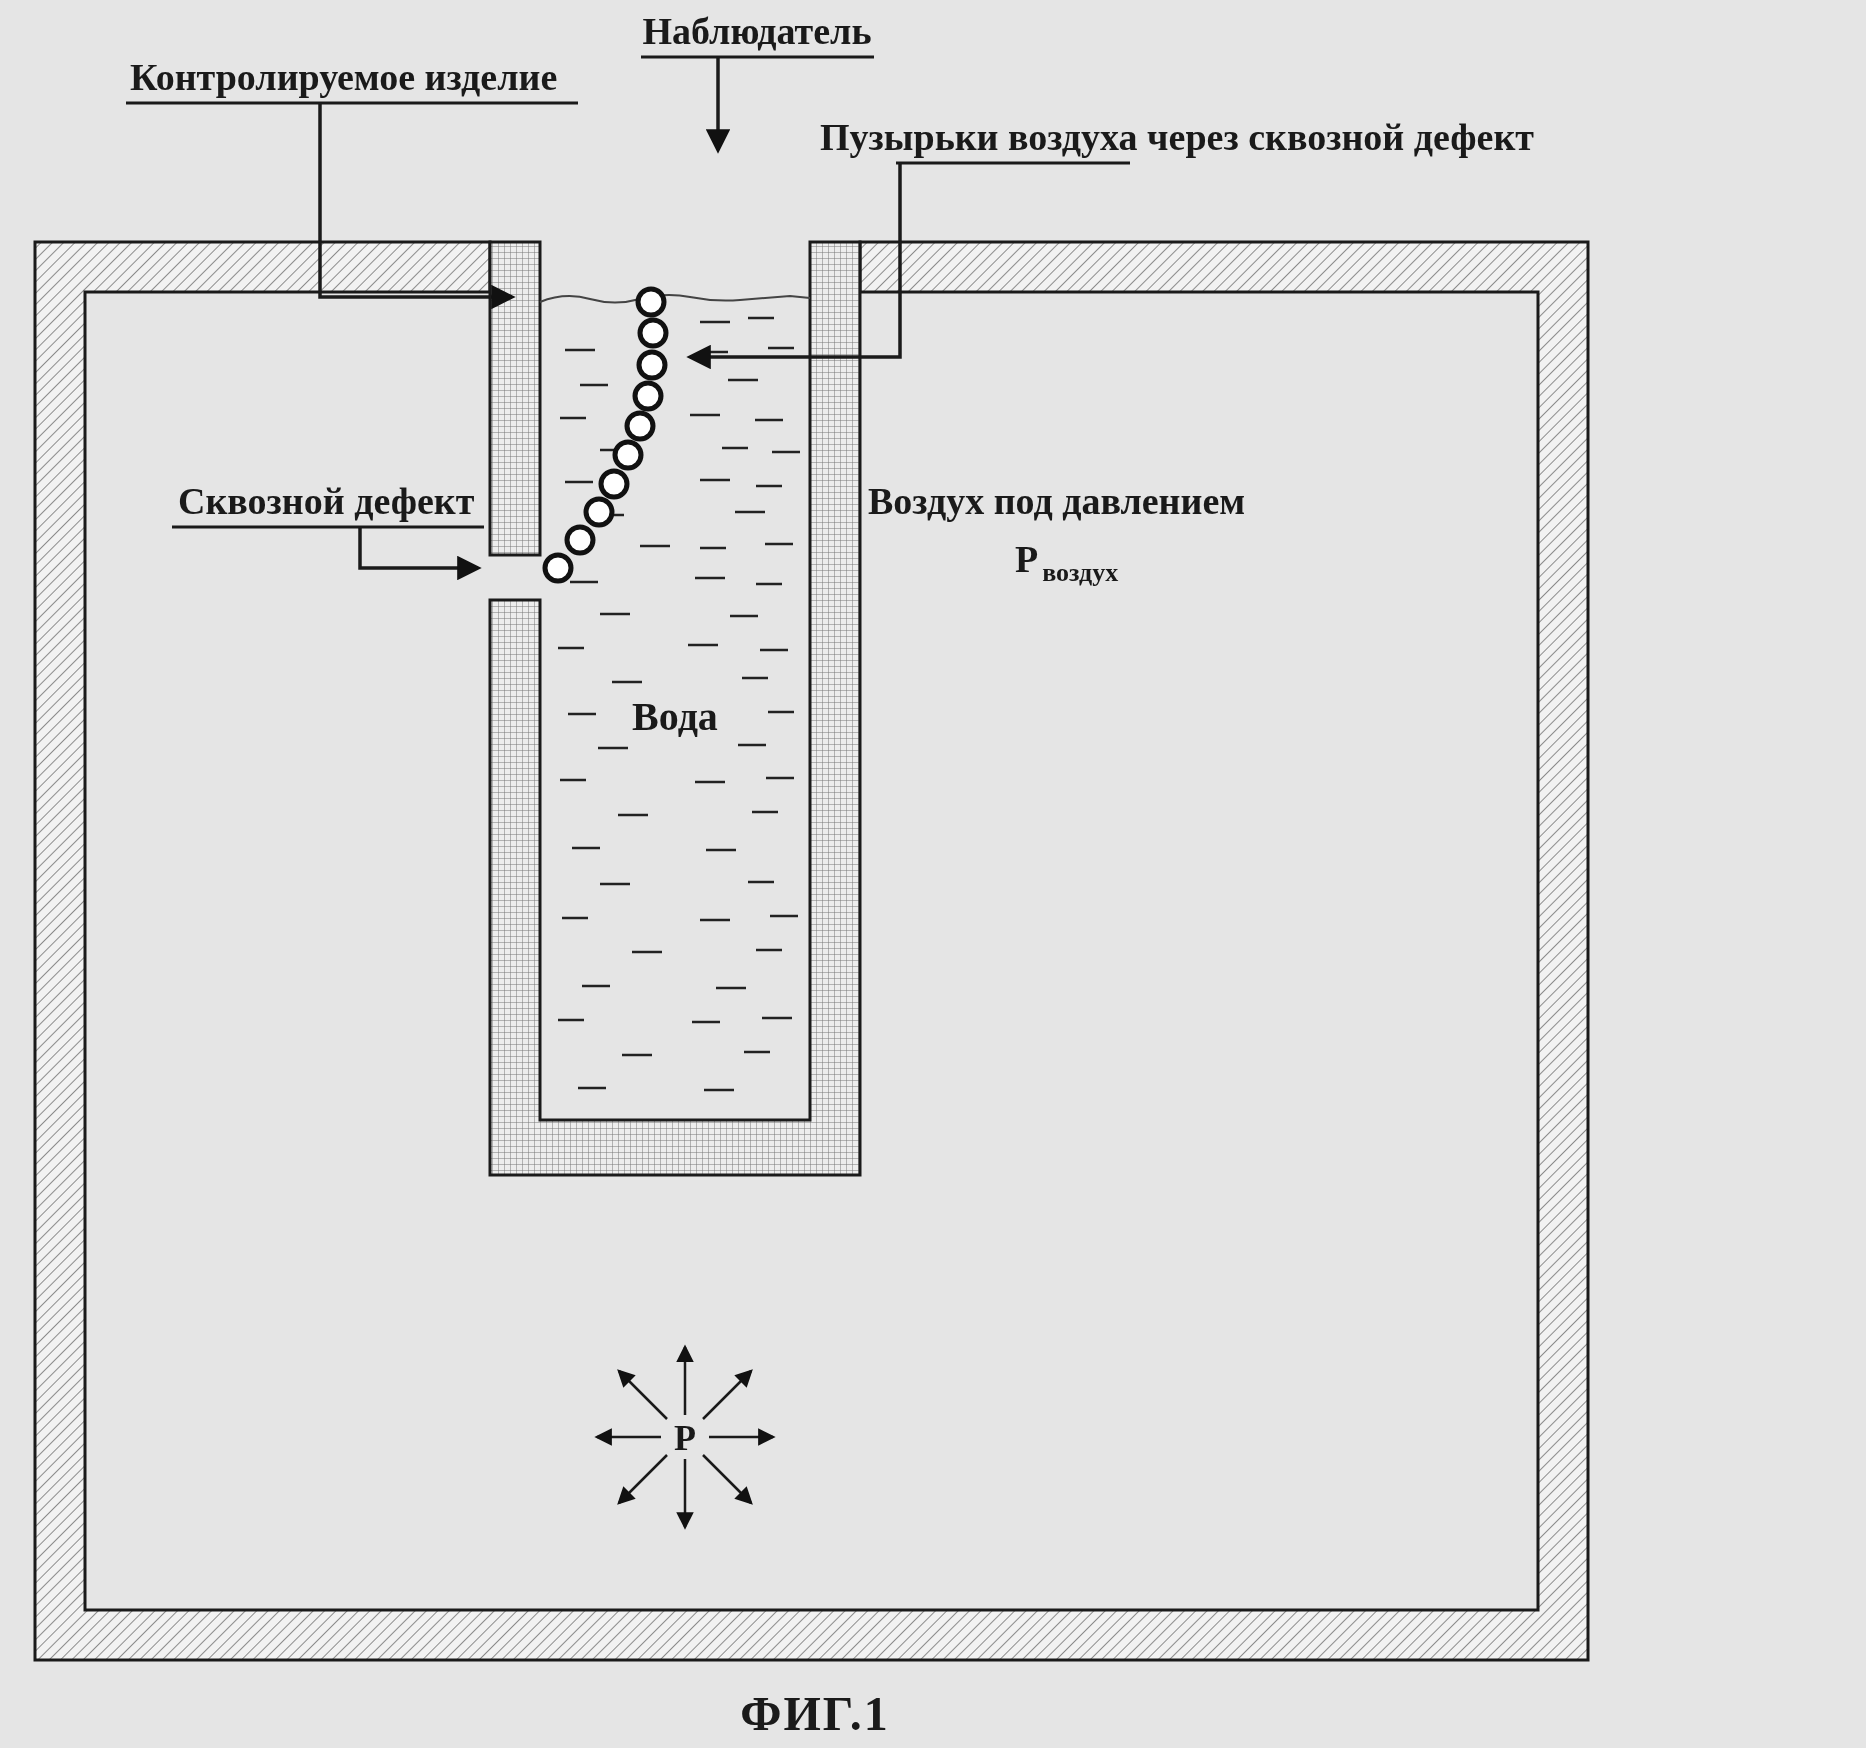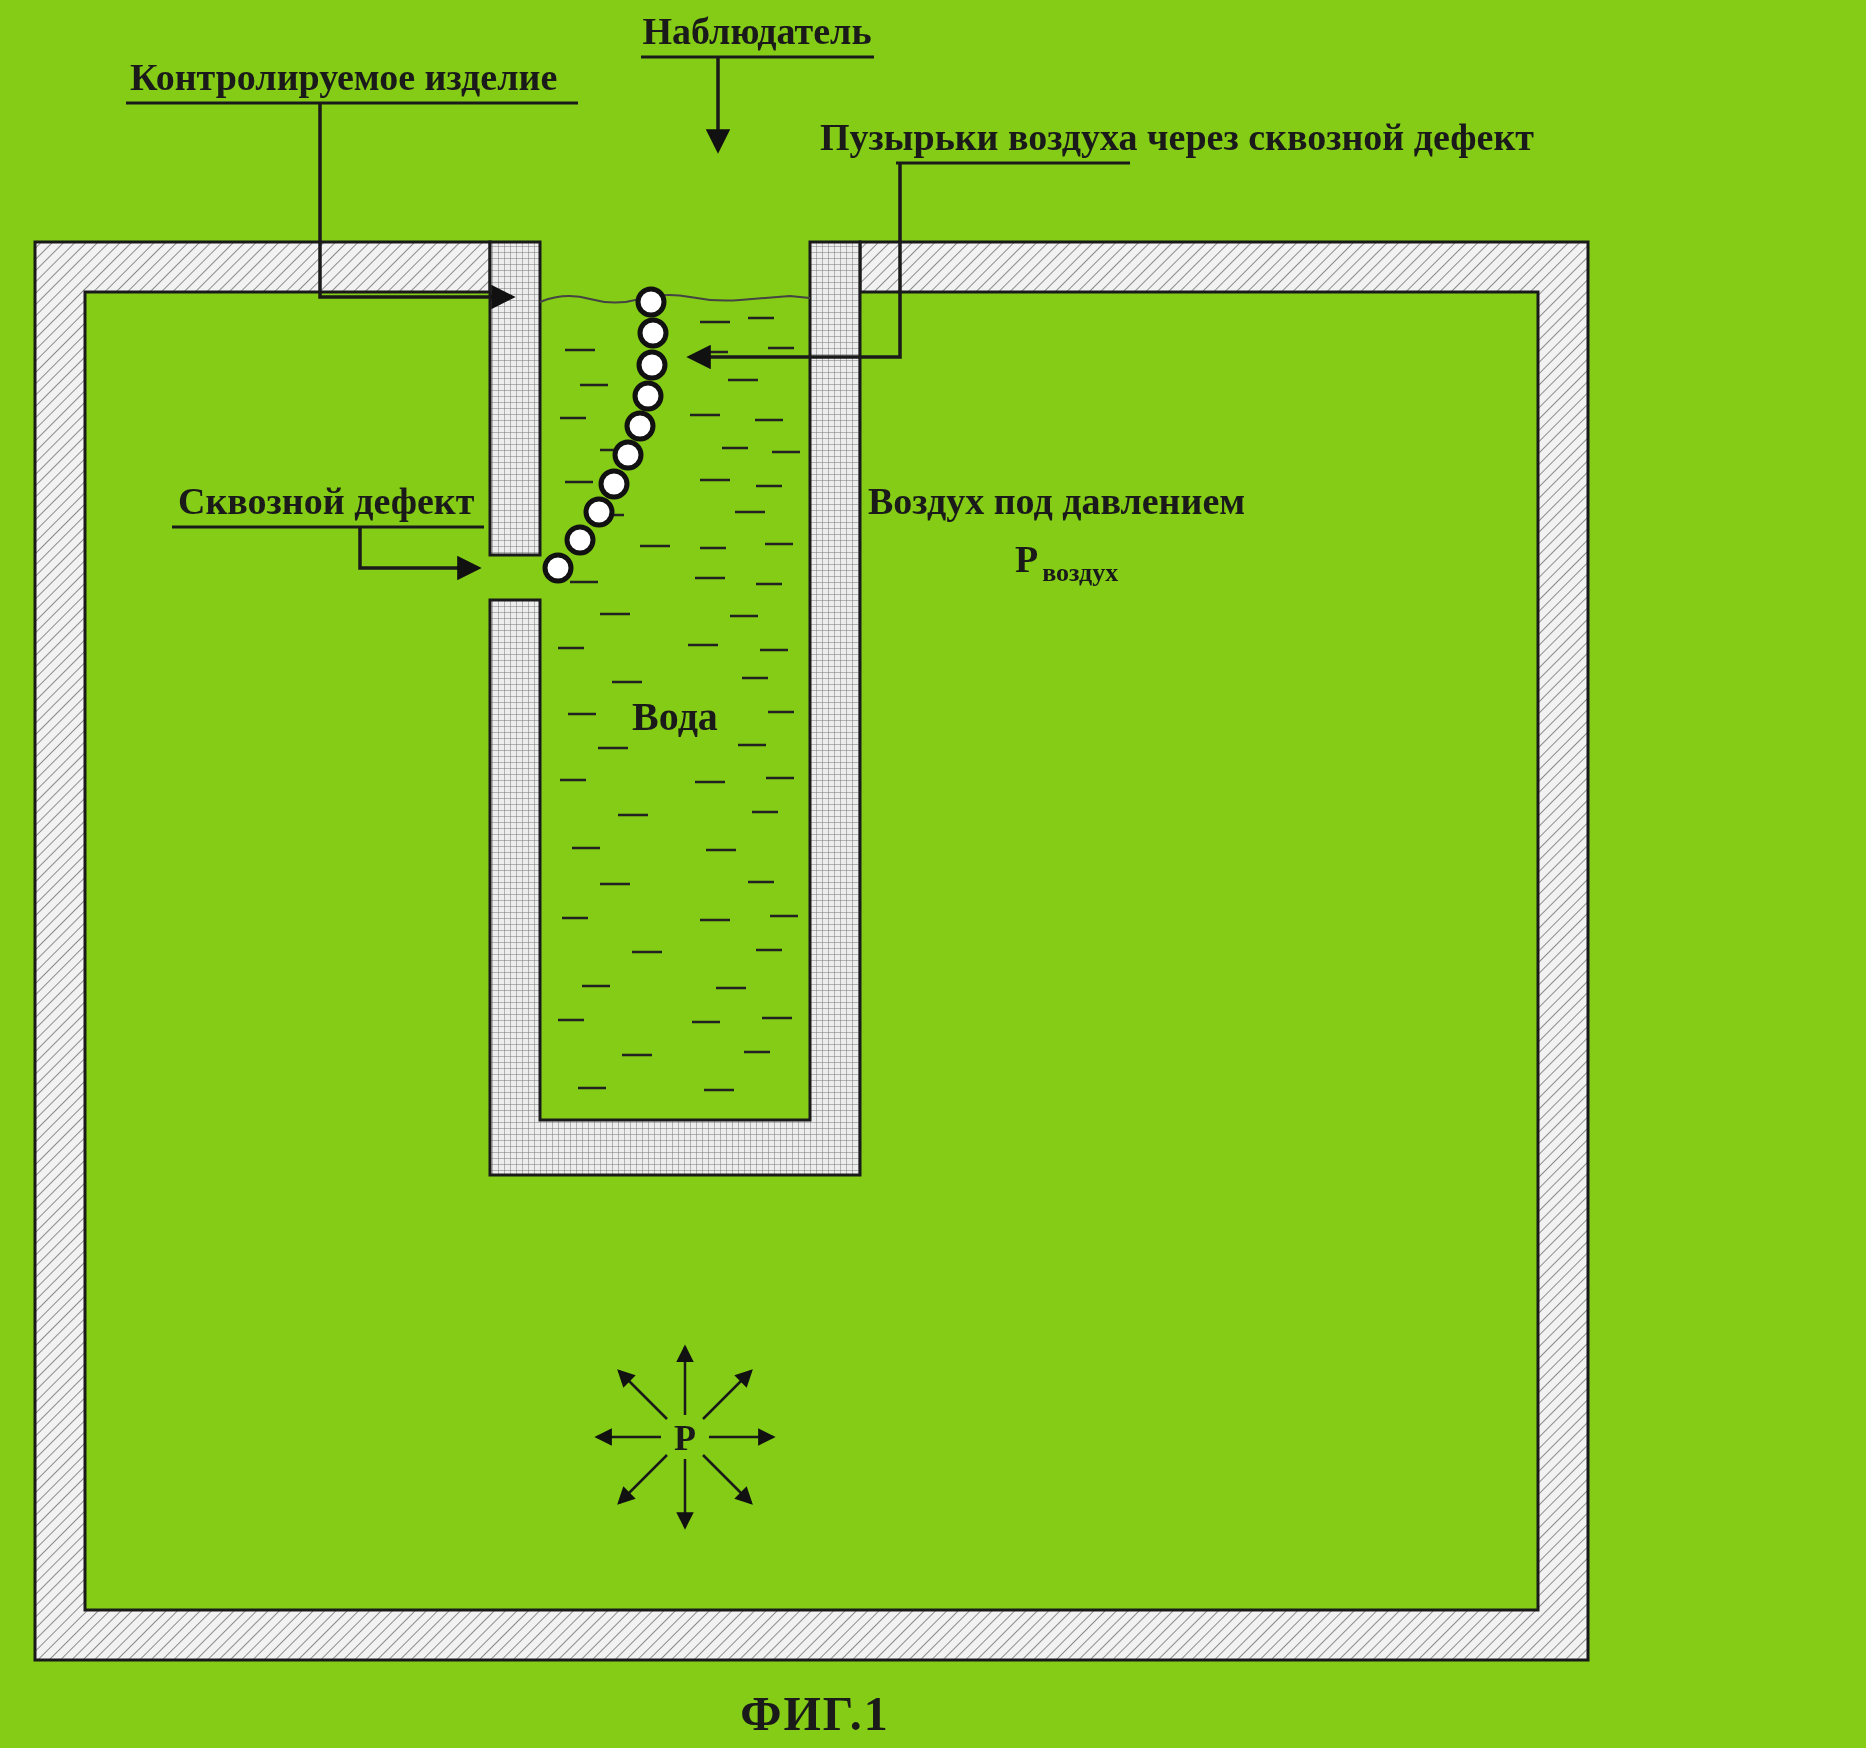--- a/index.html
+++ b/index.html
@@ -1,17 +1,17 @@
 <!DOCTYPE html>
 <html><head>
 <meta charset="utf-8">
 <title>Figure</title>
 <style>
   html,body{margin:0;padding:0;background:#ffffff;}
-  .stage{position:relative;width:1866px;height:1748px;background:#84cc16;overflow:hidden;}
+  .stage{position:relative;width:1866px;height:1748px;background:#e5e5e5;overflow:hidden;}
   svg{display:block;}
   text{font-family:"Liberation Serif","DejaVu Serif",serif;font-weight:bold;}
   .caption{font-size:48px;letter-spacing:2px;}
   .lbl{font-size:38px;}
   .sub{font-size:26px;}
   .water-lbl{font-size:40px;}
   .pcore{font-size:36px;}
 </style>
 </head>
 <body>

